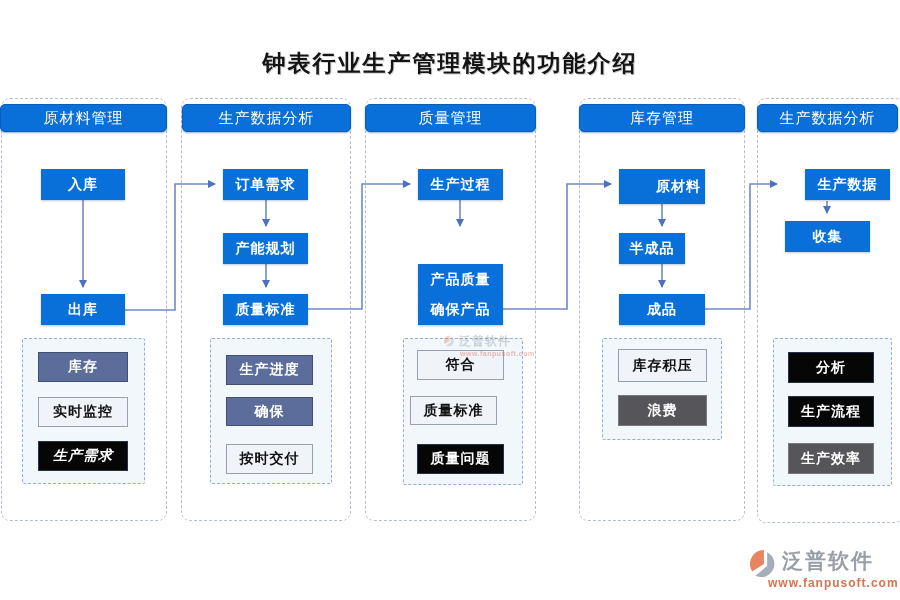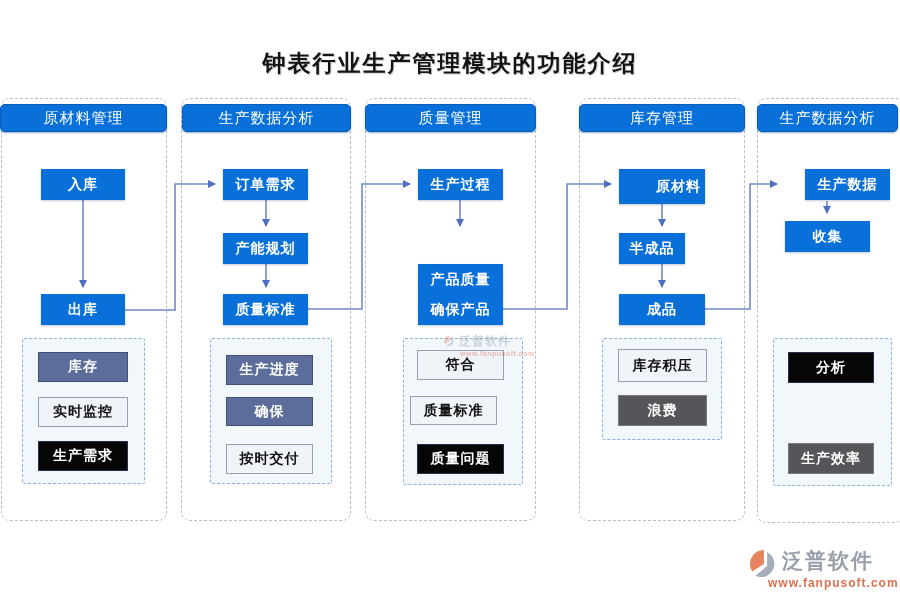--- a/index.html
+++ b/index.html
@@ -104,21 +104,21 @@
 
       <path d="M827,201 L827,213" marker-end="url(#arr)"></path>
     </g>
   </svg>
 
   <div class="abs node" style="left:41px;top:169px;width:84px;height:31px;">入库</div>
   <div class="abs node" style="left:41px;top:294px;width:84px;height:31px;">出库</div>
   <div class="abs wrap" style="left:22px;top:338px;width:123px;height:146px;"></div>
   <div class="abs feat feat-light" style="left:38px;top:397px;width:90px;height:30px;">实时监控</div>
   <div class="abs feat feat-slate" style="left:38px;top:352px;width:90px;height:30px;">库存</div>
-  <div class="abs feat feat-black" style="left:38px;top:441px;width:90px;height:30px;">生产需求</div>
+  <div class="abs feat feat-black" style="left:38px;top:441px;width:90px;height:30px;font-style:italic;">生产需求</div>
 
   <div class="abs node" style="left:223px;top:169px;width:85px;height:31px;">订单需求</div>
   <div class="abs node" style="left:223px;top:233px;width:85px;height:31px;">产能规划</div>
   <div class="abs node" style="left:223px;top:294px;width:85px;height:31px;">质量标准</div>
   <div class="abs wrap" style="left:210px;top:338px;width:122px;height:146px;"></div>
   <div class="abs feat feat-slate" style="left:226px;top:355px;width:87px;height:30px;">生产进度</div>
   <div class="abs feat feat-slate" style="left:226px;top:397px;width:87px;height:29px;">确保</div>
   <div class="abs feat feat-light" style="left:226px;top:444px;width:87px;height:30px;">按时交付</div>
 
   <div class="abs node" style="left:418px;top:169px;width:85px;height:31px;">生产过程</div>
@@ -133,20 +133,21 @@
   <div class="abs node" style="left:619px;top:233px;width:66px;height:31px;">半成品</div>
   <div class="abs node" style="left:619px;top:294px;width:86px;height:31px;">成品</div>
   <div class="abs wrap" style="left:602px;top:338px;width:120px;height:102px;"></div>
   <div class="abs feat feat-light" style="left:618px;top:349px;width:89px;height:33px;">库存积压</div>
   <div class="abs feat feat-gray" style="left:618px;top:395px;width:89px;height:31px;">浪费</div>
 
   <div class="abs node" style="left:805px;top:169px;width:85px;height:31px;">生产数据</div>
   <div class="abs node" style="left:785px;top:221px;width:85px;height:31px;">收集</div>
   <div class="abs wrap" style="left:773px;top:338px;width:119px;height:148px;"></div>
   <div class="abs feat feat-black" style="left:788px;top:352px;width:86px;height:31px;">分析</div>
+  <div class="abs feat feat-black" style="left:788px;top:396px;width:86px;height:31px;">生产流程</div>
   <div class="abs feat feat-gray" style="left:788px;top:443px;width:86px;height:31px;">生产效率</div>
 
   <div class="abs wm">
     <div class="wm-row">
       <svg width="12" height="13" viewBox="0 0 28 30">
         <path d="M13,1 A13,13 0 0 0 2,21 L13,14 Z" fill="#e8845f"></path>
         <path d="M16,3 A12,12 0 1 1 5,25 L16,16 Z" fill="#a7adb8"></path>
       </svg>
       <span class="wm-brand">泛普软件</span>
     </div>

